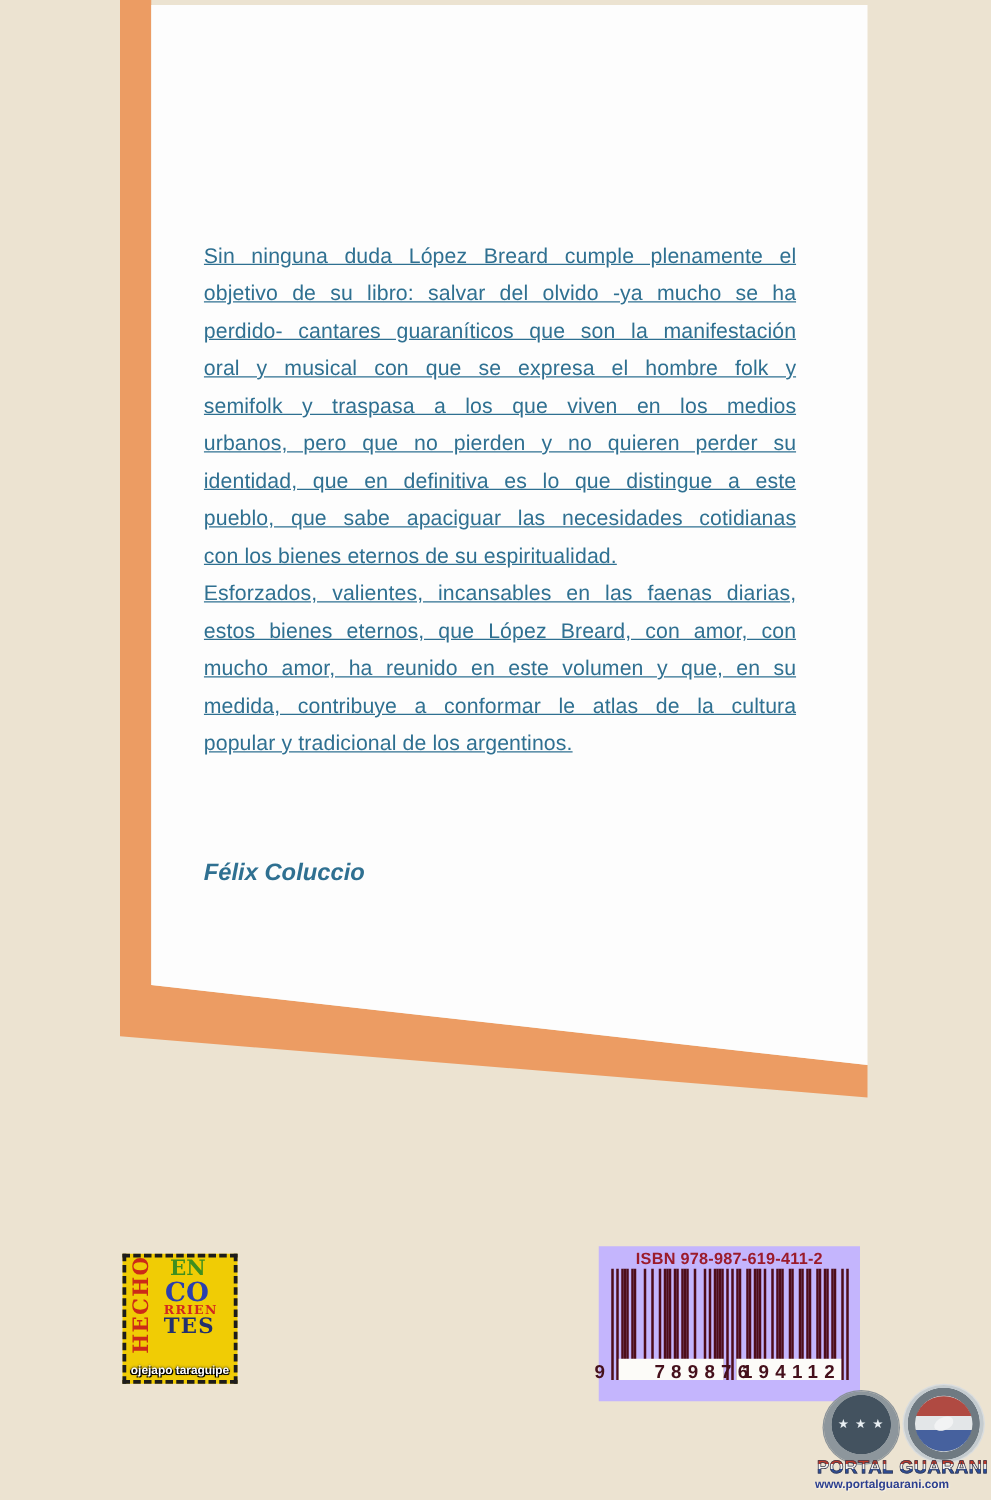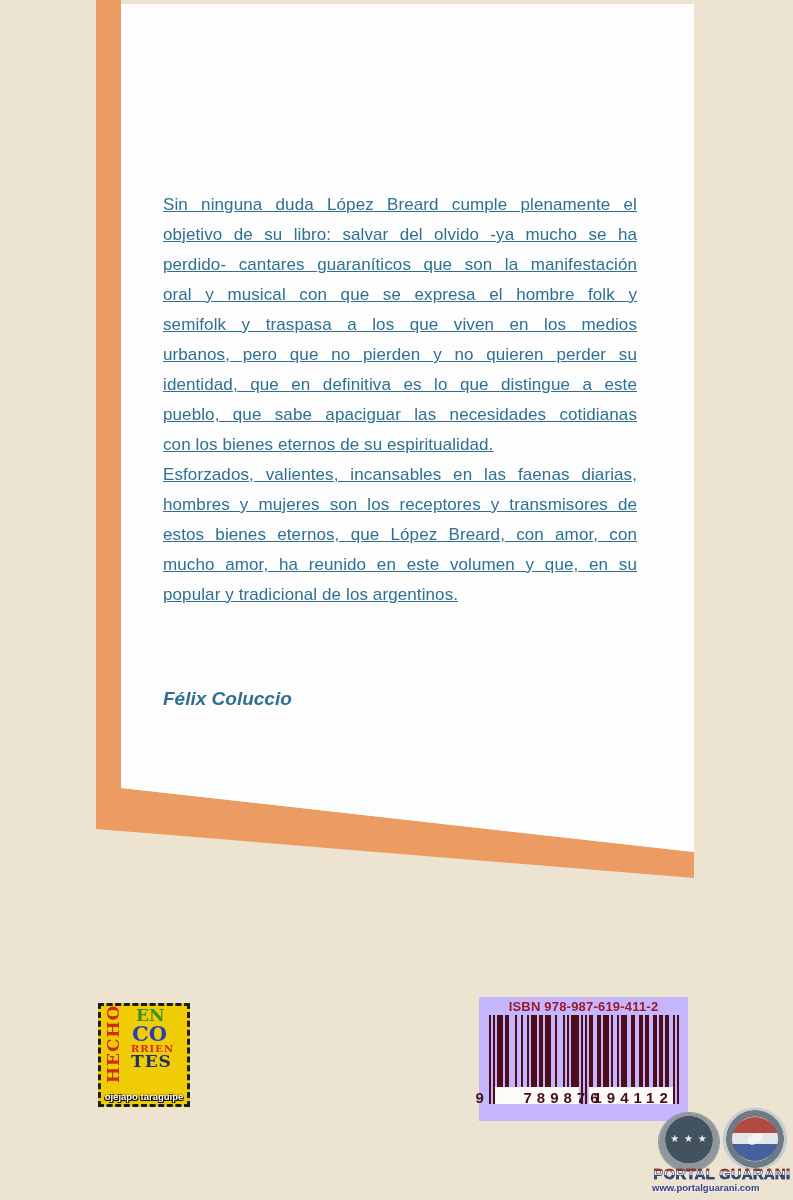--- a/index.html
+++ b/index.html
@@ -137,23 +137,23 @@
       <div class="jline">perdido- cantares guaraníticos que son la manifestación</div>
       <div class="jline">oral y musical con que se expresa el hombre folk y</div>
       <div class="jline">semifolk y traspasa a los que viven en los medios</div>
       <div class="jline">urbanos, pero que no pierden y no quieren perder su</div>
       <div class="jline">identidad, que en definitiva es lo que distingue a este</div>
       <div class="jline">pueblo, que sabe apaciguar las necesidades cotidianas</div>
       <div class="jline">con los bienes eternos de su espiritualidad.</div>
     </div>
   <div class="para">
       <div class="jline">Esforzados, valientes, incansables en las faenas diarias,</div>
-      <div class="jline">hombres y mujeres son los receptores y transmisores de</div>
       <div class="jline">estos bienes eternos, que López Breard, con amor, con</div>
       <div class="jline">mucho amor, ha reunido en este volumen y que, en su</div>
+      <div class="jline">medida, contribuye a conformar le atlas de la cultura</div>
       <div class="jline">popular y tradicional de los argentinos.</div>
     </div>
 </div>
 <div class="attribution">Félix Coluccio</div>
 
 <div class="stamp">
   <div class="hecho">HECHO</div>
   <div class="stamp-right">
     <div class="st-en">EN</div>
     <div class="st-co">CO</div>

